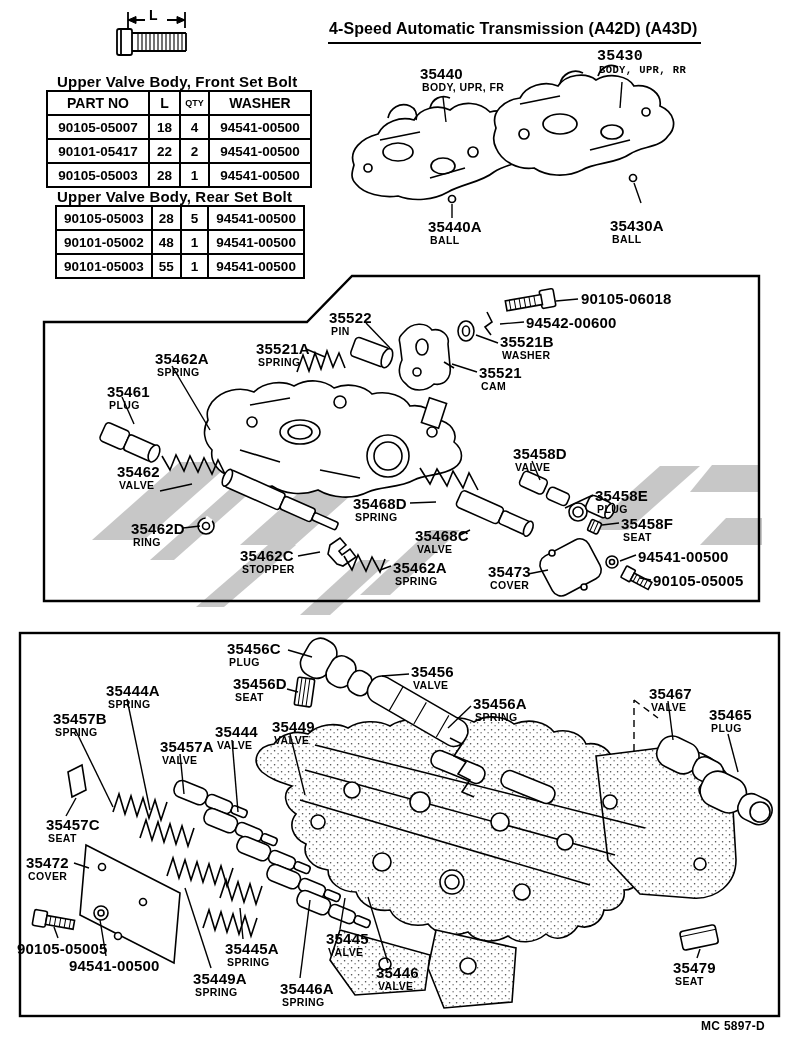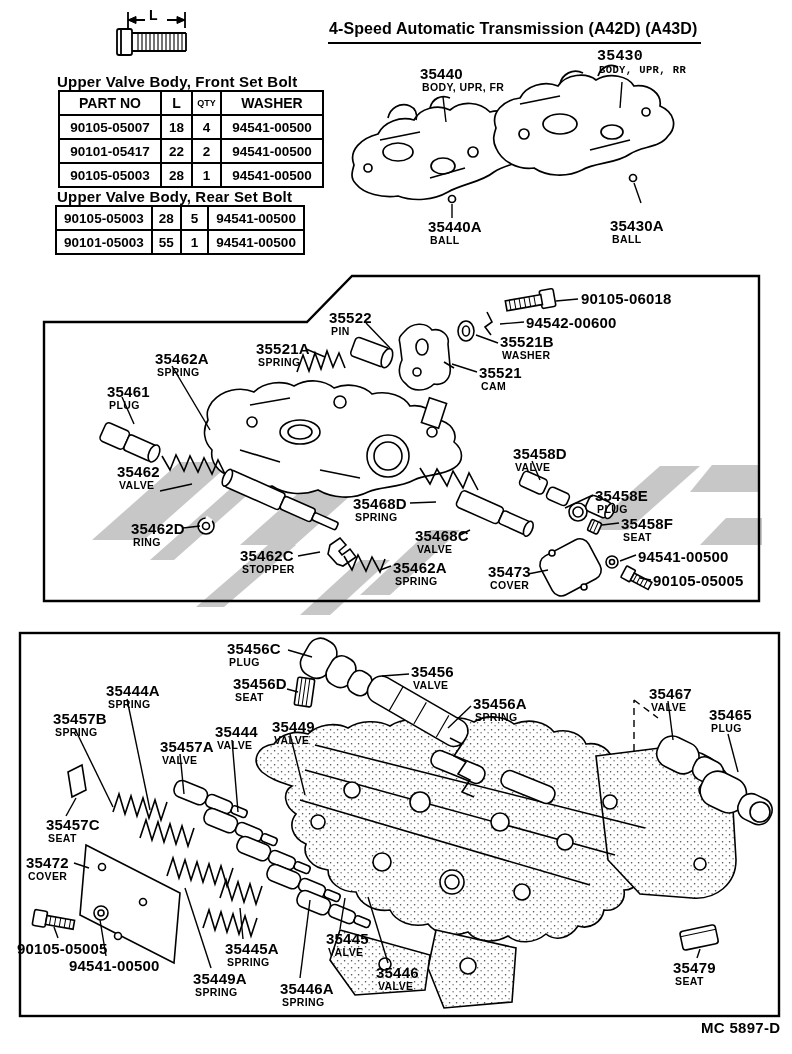--- a/index.html
+++ b/index.html
@@ -19,21 +19,21 @@
   }
   .tbl-heading{font-weight:bold;font-size:15px;letter-spacing:.2px;}
   .parts-table{position:absolute;border-collapse:collapse;background:#fff;table-layout:fixed;}
   .parts-table td,.parts-table th{
     border:2.2px solid #000;font-weight:bold;font-size:13.5px;
     text-align:center;vertical-align:middle;padding:0 2px;height:22px;overflow:hidden;
   }
   .parts-table th{font-size:14px;}
   .parts-table th.small{font-size:9px;letter-spacing:0;}
   .dim-label{font-weight:bold;font-size:14px;}
-  .footer-code{font-weight:bold;font-size:15px;letter-spacing:.3px;}
+  .footer-code{font-weight:bold;font-size:12px;letter-spacing:.3px;}
 </style>
 </head>
 <body>
 
 <svg id="art" width="792" height="1054" viewBox="0 0 792 1054">
   <defs>
     <pattern id="stip" width="7" height="7" patternUnits="userSpaceOnUse">
       <rect width="7" height="7" fill="#ffffff"></rect>
       <circle cx="1.6" cy="1.8" r="0.8" fill="#4a4a4a"></circle>
       <circle cx="5.1" cy="4.8" r="0.7" fill="#6a6a6a"></circle>
@@ -348,21 +348,21 @@
       <path d="M388,963 L368,897"></path>
     <path d="M697,958 L700,949"></path>
   </g>
 </svg>
 
 <div class="txt page-title" style="left:328px;top:20px;">4-Speed Automatic Transmission (A42D) (A43D)</div>
 
 <div class="txt dim-label" style="left:149px;top:7px;">L</div>
 
 <div class="txt tbl-heading" style="left:57px;top:73px;">Upper Valve Body, Front Set Bolt</div>
-<table class="parts-table" style="left:58px;top:90px;width:266px;">
+<table class="parts-table" style="left:46px;top:90px;width:266px;">
   <colgroup>
       <col style="width:95px">
       <col style="width:29px">
       <col style="width:27px">
       <col style="width:95px">
     </colgroup>
   <tbody>
       <tr>
     <th>PART NO</th>
     <th>L</th>
@@ -399,20 +399,26 @@
       <col style="width:95px">
     </colgroup>
   <tbody>
       <tr>
     <td>90105-05003</td>
         <td>28</td>
         <td>5</td>
         <td>94541-00500</td>
   </tr>
   <tr>
+    <td>90101-05002</td>
+        <td>48</td>
+        <td>1</td>
+        <td>94541-00500</td>
+  </tr>
+  <tr>
     <td>90101-05003</td>
         <td>55</td>
         <td>1</td>
         <td>94541-00500</td>
   </tr>
 </tbody>
   </table>
 
 <div class="callout" style="left:420px;top:66px;">
     <div class="pn">35440</div>

